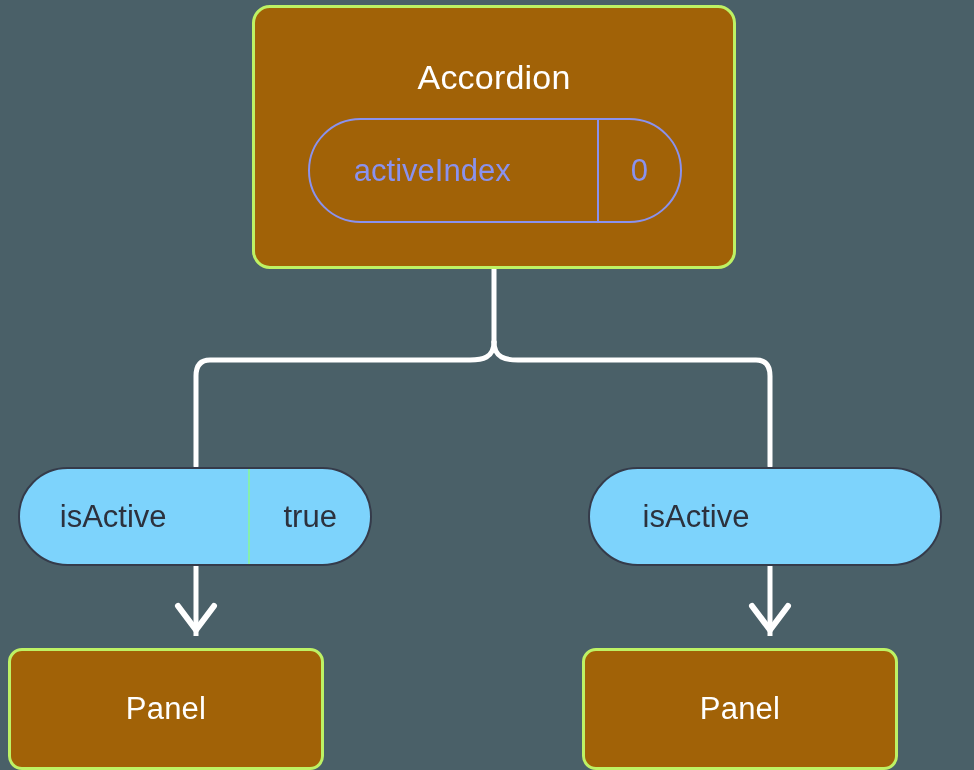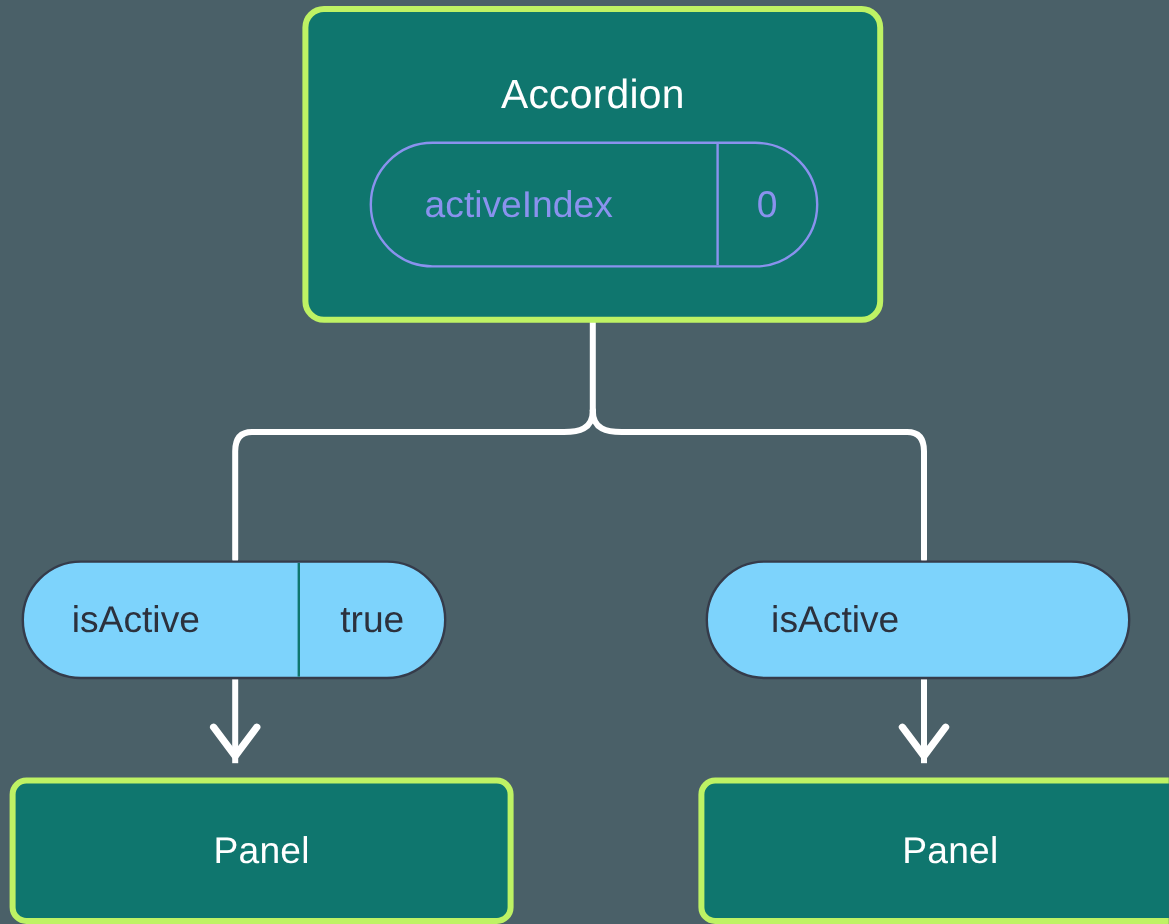--- a/index.html
+++ b/index.html
@@ -26,33 +26,33 @@
     top: 0;
     width: 974px;
     height: 770px;
     pointer-events: none;
   }
 
   
   .node-box {
     position: absolute;
     box-sizing: border-box;
-    background: #0f766e;
-    border: 5px solid #bef264;
+    background: #a16207;
+    border: 3px solid #bef264;
     border-radius: 14px;
   }
   #accordion-box {
     left: 252px;
     top: 5px;
     width: 484px;
     height: 264px;
     border-radius: 18px;
   }
   .panel-box {
-    width: 420px;
+    width: 316px;
     height: 122px;
     top: 648px;
   }
   #panel-box-left  { left: 8px; }
   #panel-box-right { left: 582px; }
 
   .node-title {
     position: absolute;
     left: 0;
     right: 0;
@@ -107,21 +107,21 @@
   .pill-filled {
     background: #7dd3fc;
     border: 2px solid #353b4a;
   }
   .pill-filled .pill-key,
   .pill-filled .pill-val {
     color: #2c313d;
     font-size: 31px;
   }
   .pill-filled .pill-val {
-    border-left: 2px solid #0f766e;
+    border-left: 2px solid #86efac;
   }
 
   #pill-active-index {
     left: 308px;
     top: 118px;
     width: 374px;
     height: 105px;
   }
   #pill-active-index .pill-key { width: 276px; }
   #pill-active-index .pill-val { width: 94px; }

